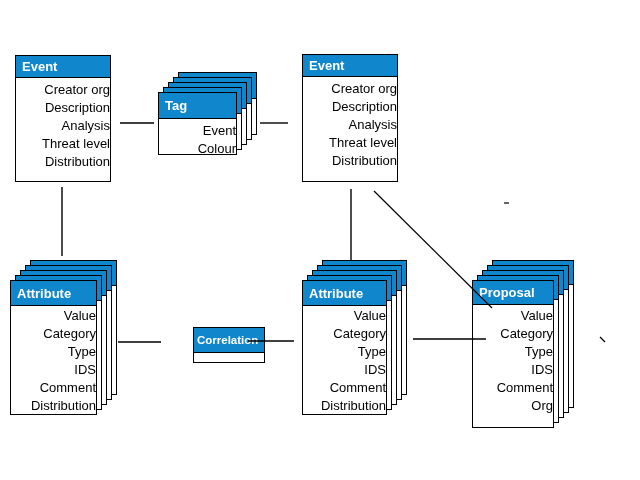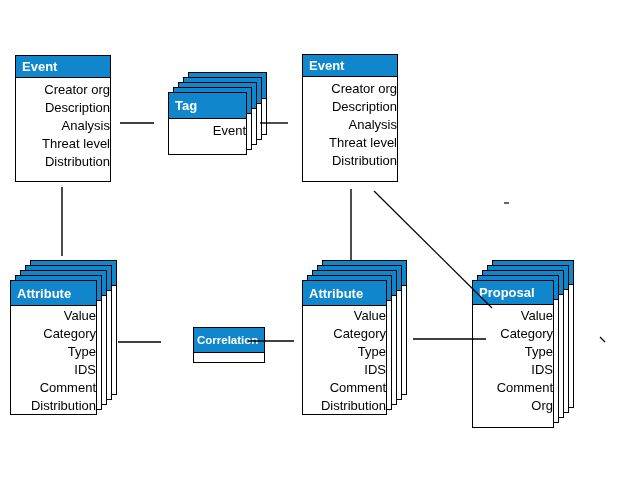--- a/index.html
+++ b/index.html
@@ -55,37 +55,38 @@
       <div class="body">
         <div class="field">Creator org</div>
         <div class="field">Description</div>
         <div class="field">Analysis</div>
         <div class="field">Threat level</div>
         <div class="field">Distribution</div>
       </div>
     </div>
   </div>
 
-  <div class="entity" style="left:158px; top:92px; width:79px; height:63px;margin-left:10px; --hh:26px;">
+  <div class="entity" style="left:158px; top:92px; width:79px; height:63px; --hh:26px;">
     <div class="box ghost g4">
         <div class="hdr"></div>
       </div>
     <div class="box ghost g3">
         <div class="hdr"></div>
       </div>
     <div class="box ghost g2">
         <div class="hdr"></div>
       </div>
     <div class="box ghost g1">
         <div class="hdr"></div>
       </div>
     <div class="box front">
       <div class="hdr">Tag</div>
       <div class="body">
         <div class="field">Event</div>
+        <div class="field">Colour</div>
       </div>
     </div>
   </div>
 
   <div class="entity" style="left:302px; top:54px; width:96px; height:128px; --hh:22px;">
     <div class="box front">
       <div class="hdr">Event</div>
       <div class="body">
         <div class="field">Creator org</div>
         <div class="field">Description</div>

